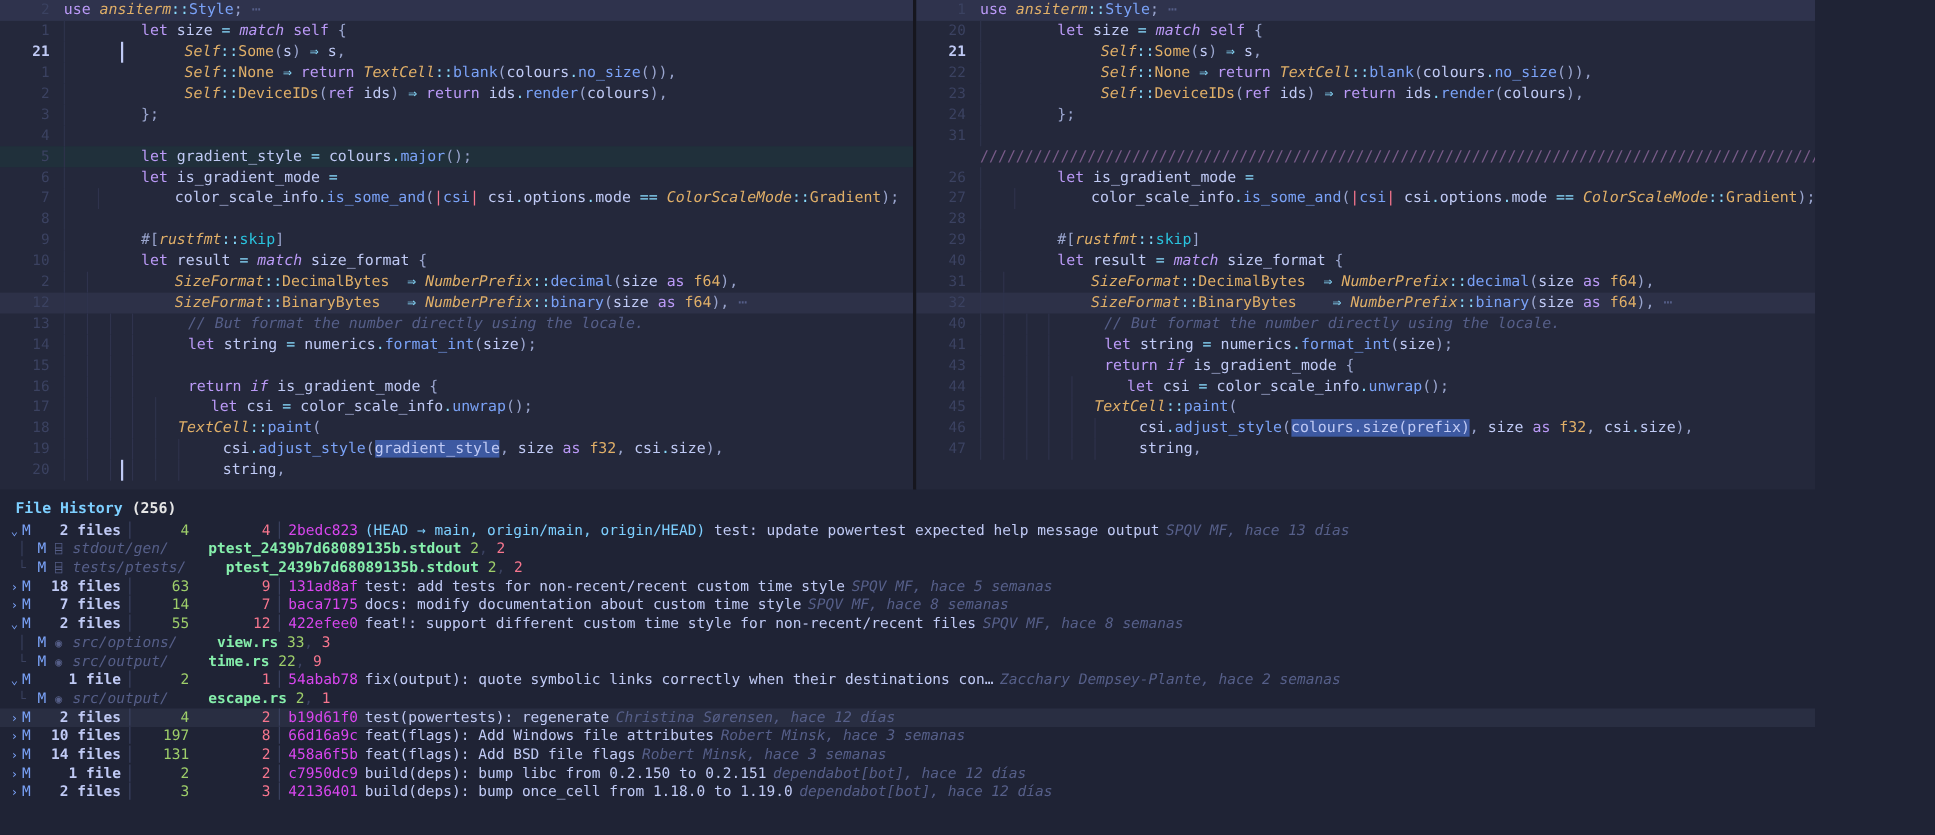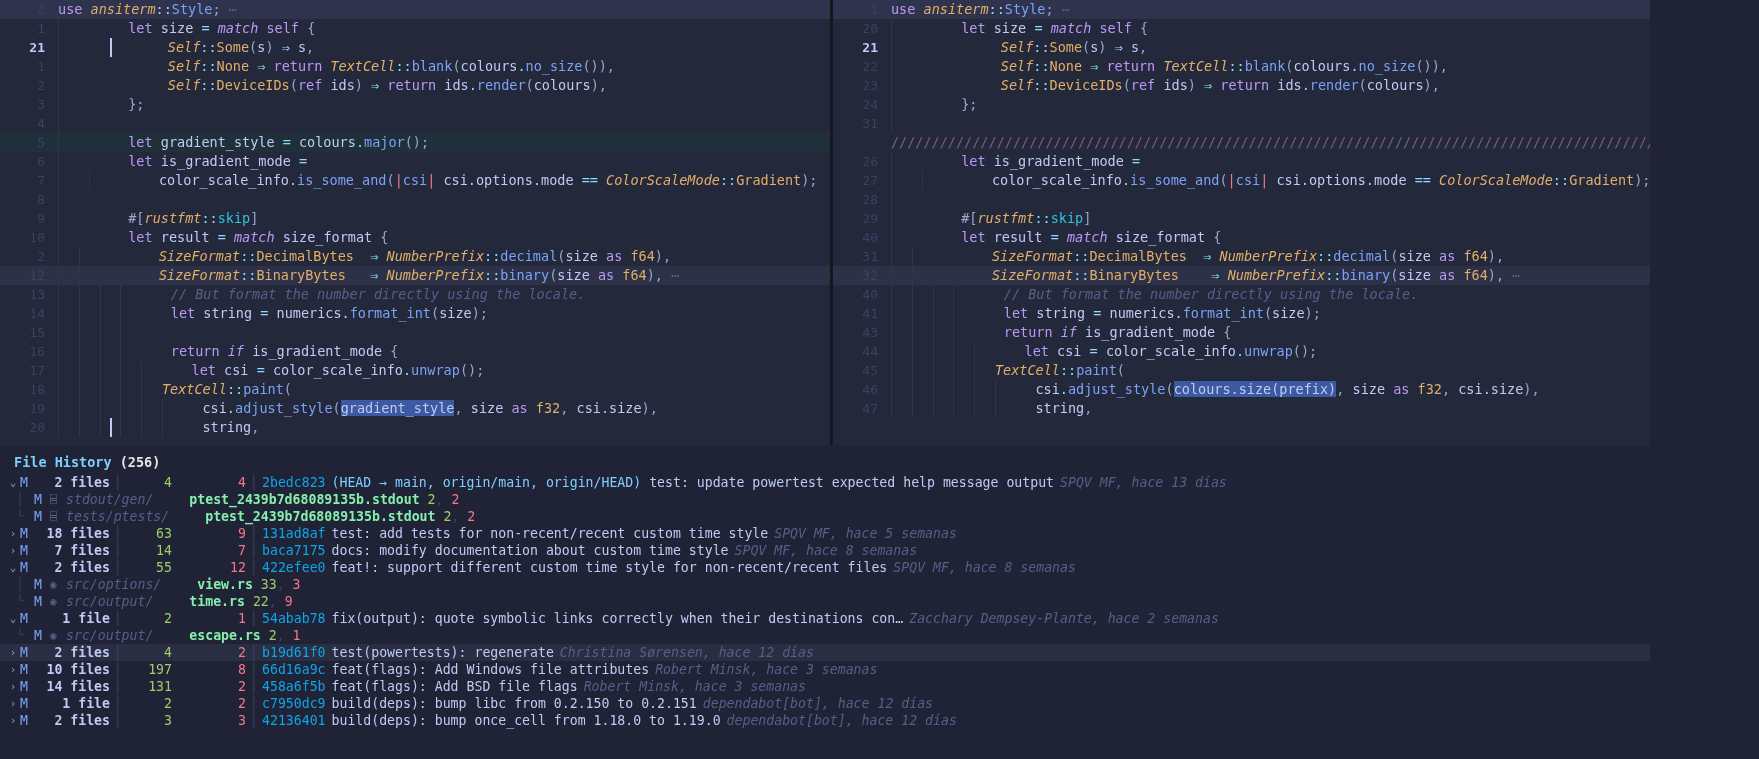--- a/index.html
+++ b/index.html
@@ -76,21 +76,21 @@
     font-size:13.2px; white-space:pre; padding-left:6px;
   }
   .hrow.selected { background:#292e42; }
   .chev { width:14px; color:#7aa2f7; text-align:center; font-size:11px; }
   .mstat { width:16px; color:#7aa2f7; }
   .files { width:74px; text-align:right; color:#c0caf5; font-weight:bold; }
   .sep { width:16px; text-align:center; color:#3b4261; }
   .adds { width:46px; text-align:right; color:#9ece6a; }
   .dels { width:74px; text-align:right; color:#f7768e; }
   .sep2 { width:16px; text-align:center; color:#3b4261; }
-  .hash { color:#0ea5e9; margin-right:6px; }
+  .hash { color:#d946ef; margin-right:6px; }
   .refs { color:#7dcfff; }
   .subj { color:#c0caf5; }
   .meta { color:#565f89; font-style:italic; margin-left:6px; }
 
   .frow {
     display:flex; align-items:center; height:17px; line-height:17px;
     font-size:13.2px; white-space:pre; padding-left:6px;
   }
   .tree { width:28px; color:#3b4261; text-align:center; font-size:12px; }
   .fstat { width:16px; color:#7aa2f7; }

